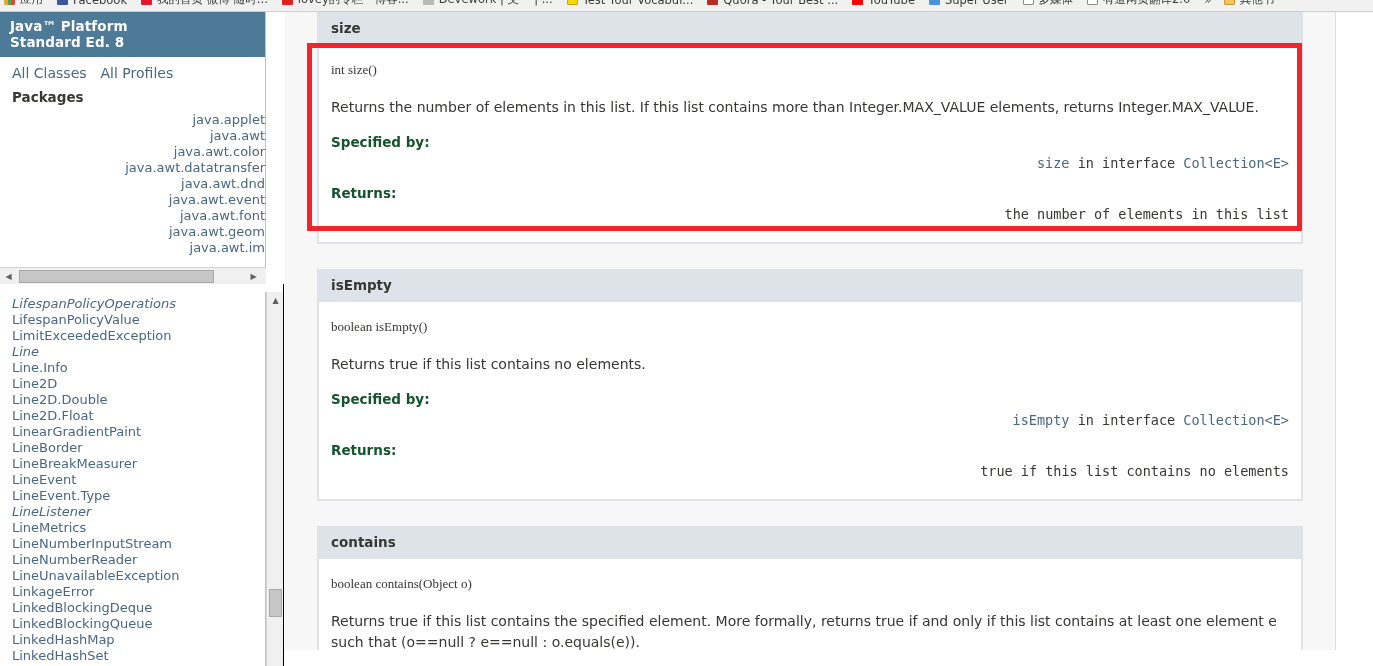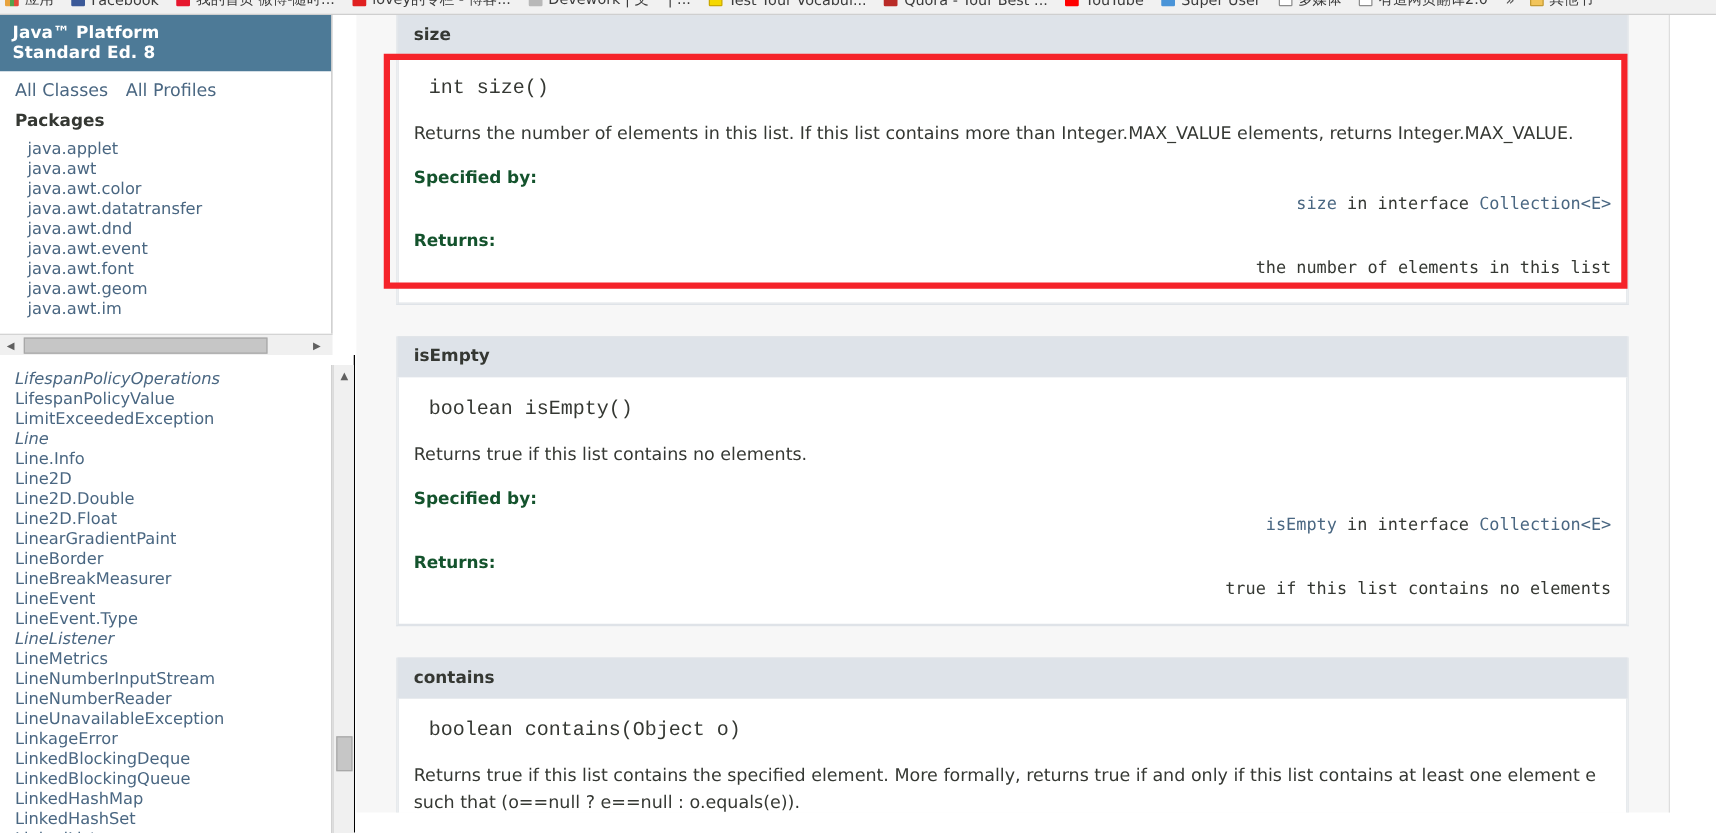--- a/index.html
+++ b/index.html
@@ -77,21 +77,21 @@
   #jd-links {
     padding: 8px 10px 2px 12px;
     font-size: 14px;
     color: #4a6782;
   }
   #jd-links a { color: #4a6782; text-decoration: none; margin-right: 14px; }
   #pkg-heading {
     padding: 6px 10px 4px 12px;
     font-weight: bold; font-size: 13.5px; color: #353833;
   }
-  .pkg-list { list-style: none; margin: 0; padding: 3px 0 0 22px; }
+  .pkg-list { list-style: none; margin: 0; padding: 3px 0 0 12px; text-align: right; }
   .pkg-list li { font-size: 13px; line-height: 16px; color: #4a6782; }
 
   
   .sb-v {
     position: absolute; right: 0; top: 0;
     width: 17px; background: #f0f0f0;
     border-left: 1px solid #d4d4d4;
   }
   .sb-h {
     position: absolute; left: 0;
@@ -158,23 +158,23 @@
     border: 1px solid #dfe3e8;
     padding: 7px 12px 8px 12px;
     font-size: 13.5px; font-weight: bold; color: #353833;
   }
   .mb-body {
     background: #ffffff;
     border: 1px solid #dfe3e8; border-top: none;
     padding: 12px 12px 14px 12px;
   }
   .sig {
-    font-family: Liberation Mono, monospace;
-    font-size: 16px; color: #353833;
-    margin: 4px 0 18px 12px; line-height: 18px;
+    font-family: Liberation Serif, serif;
+    font-size: 13px; color: #353833;
+    margin: 4px 0 18px 0; line-height: 18px;
   }
   .sig .type { color: #353833; }
   .desc {
     font-size: 14px; color: #353833;
     line-height: 21px; margin: 0 0 16px 0;
   }
   .dt-label {
     font-size: 13.5px; font-weight: bold; color: #14532d;
     margin: 12px 0 4px 0;
   }

